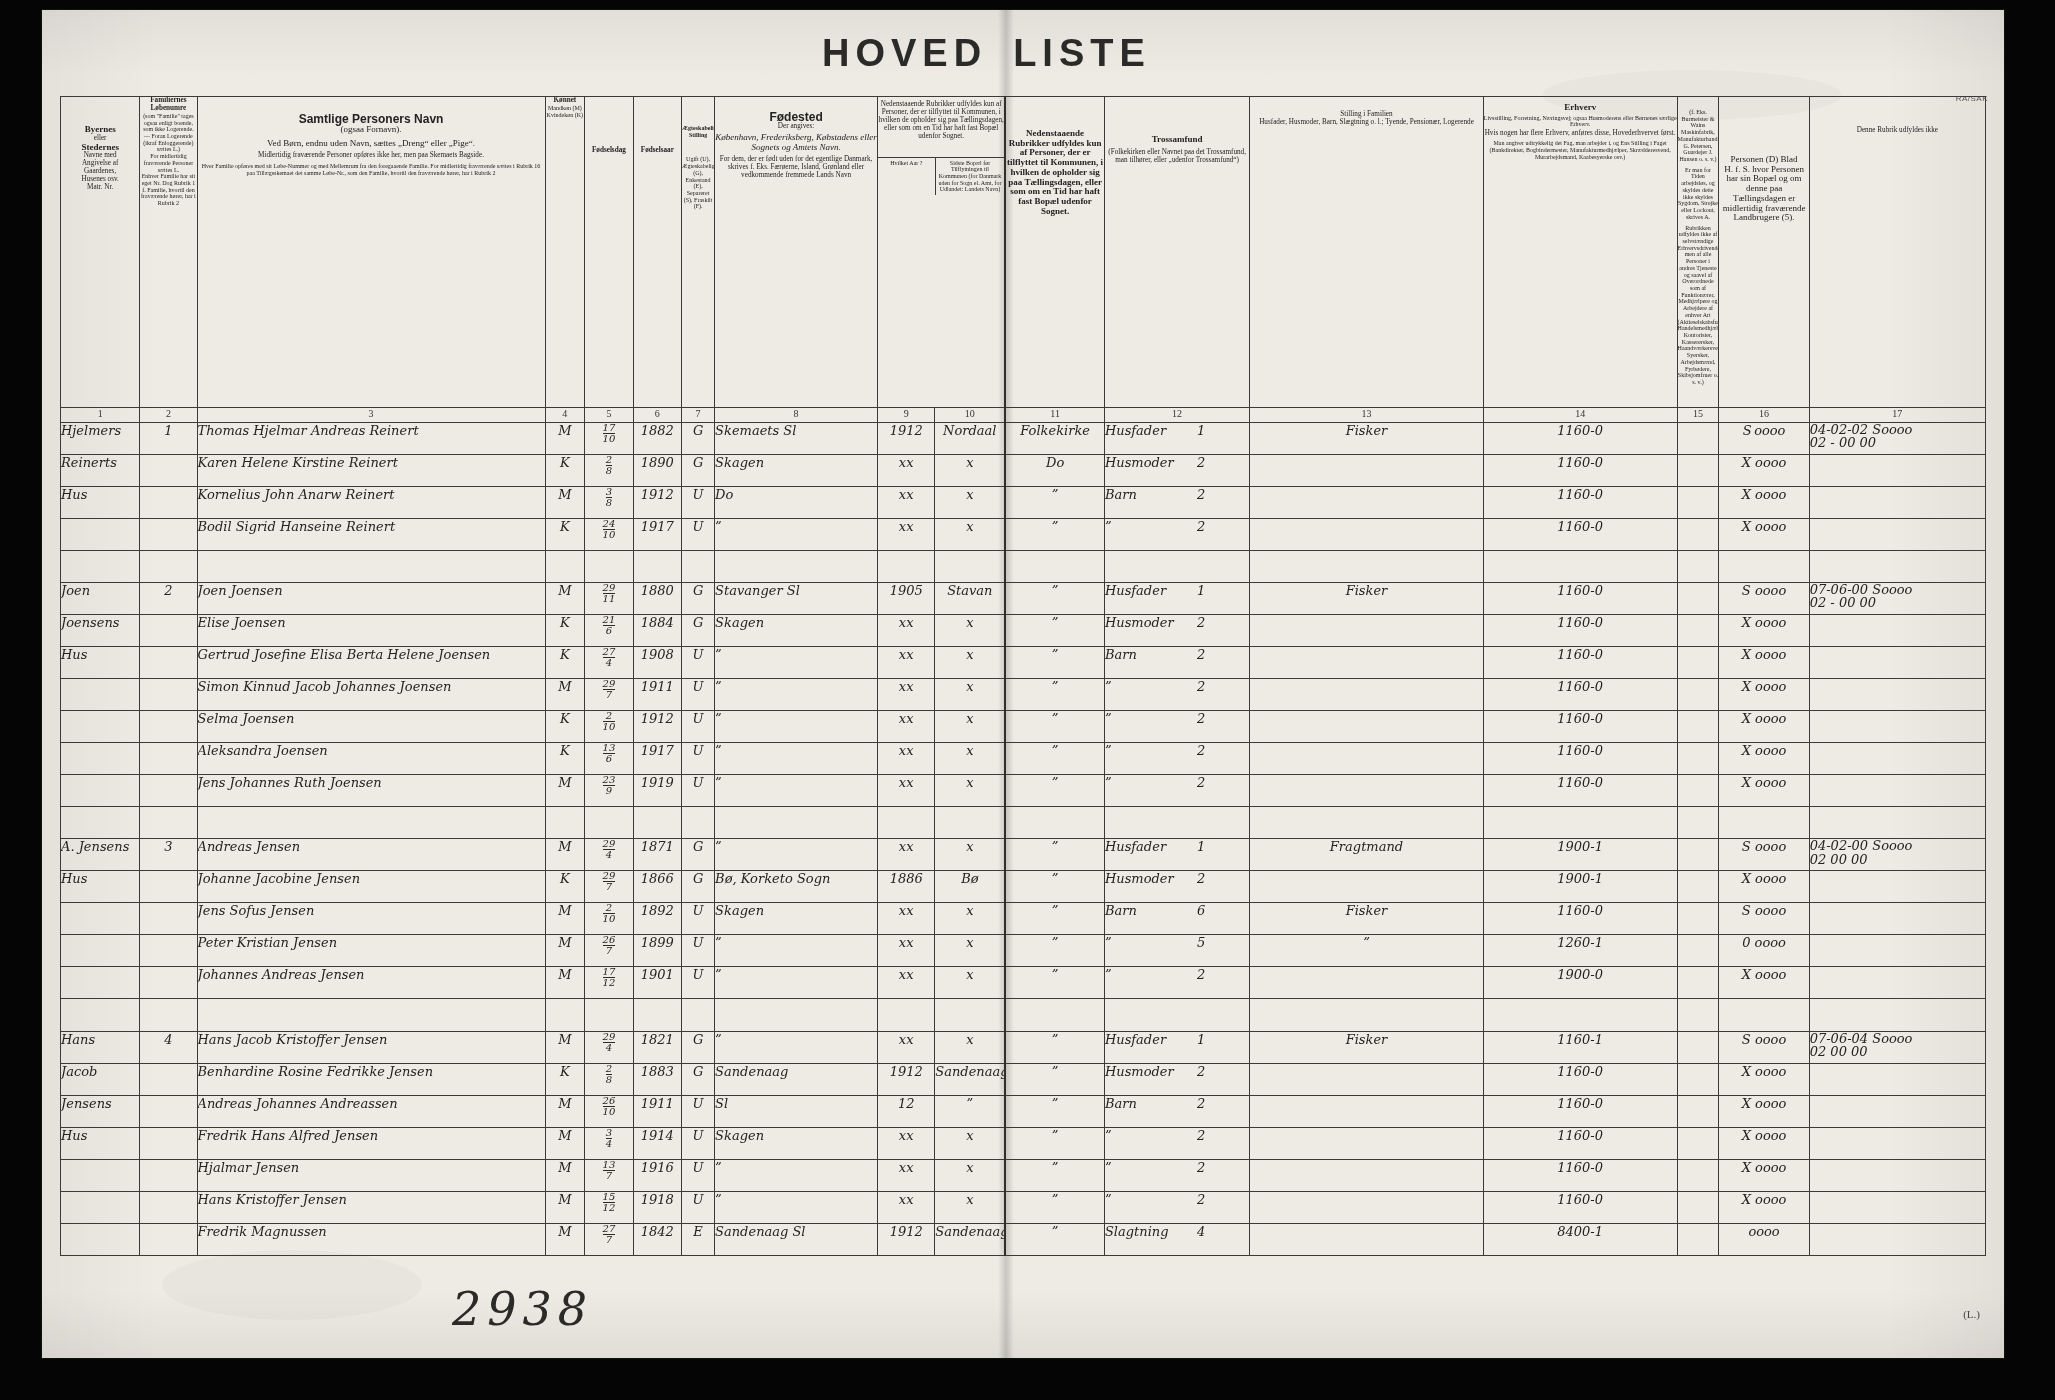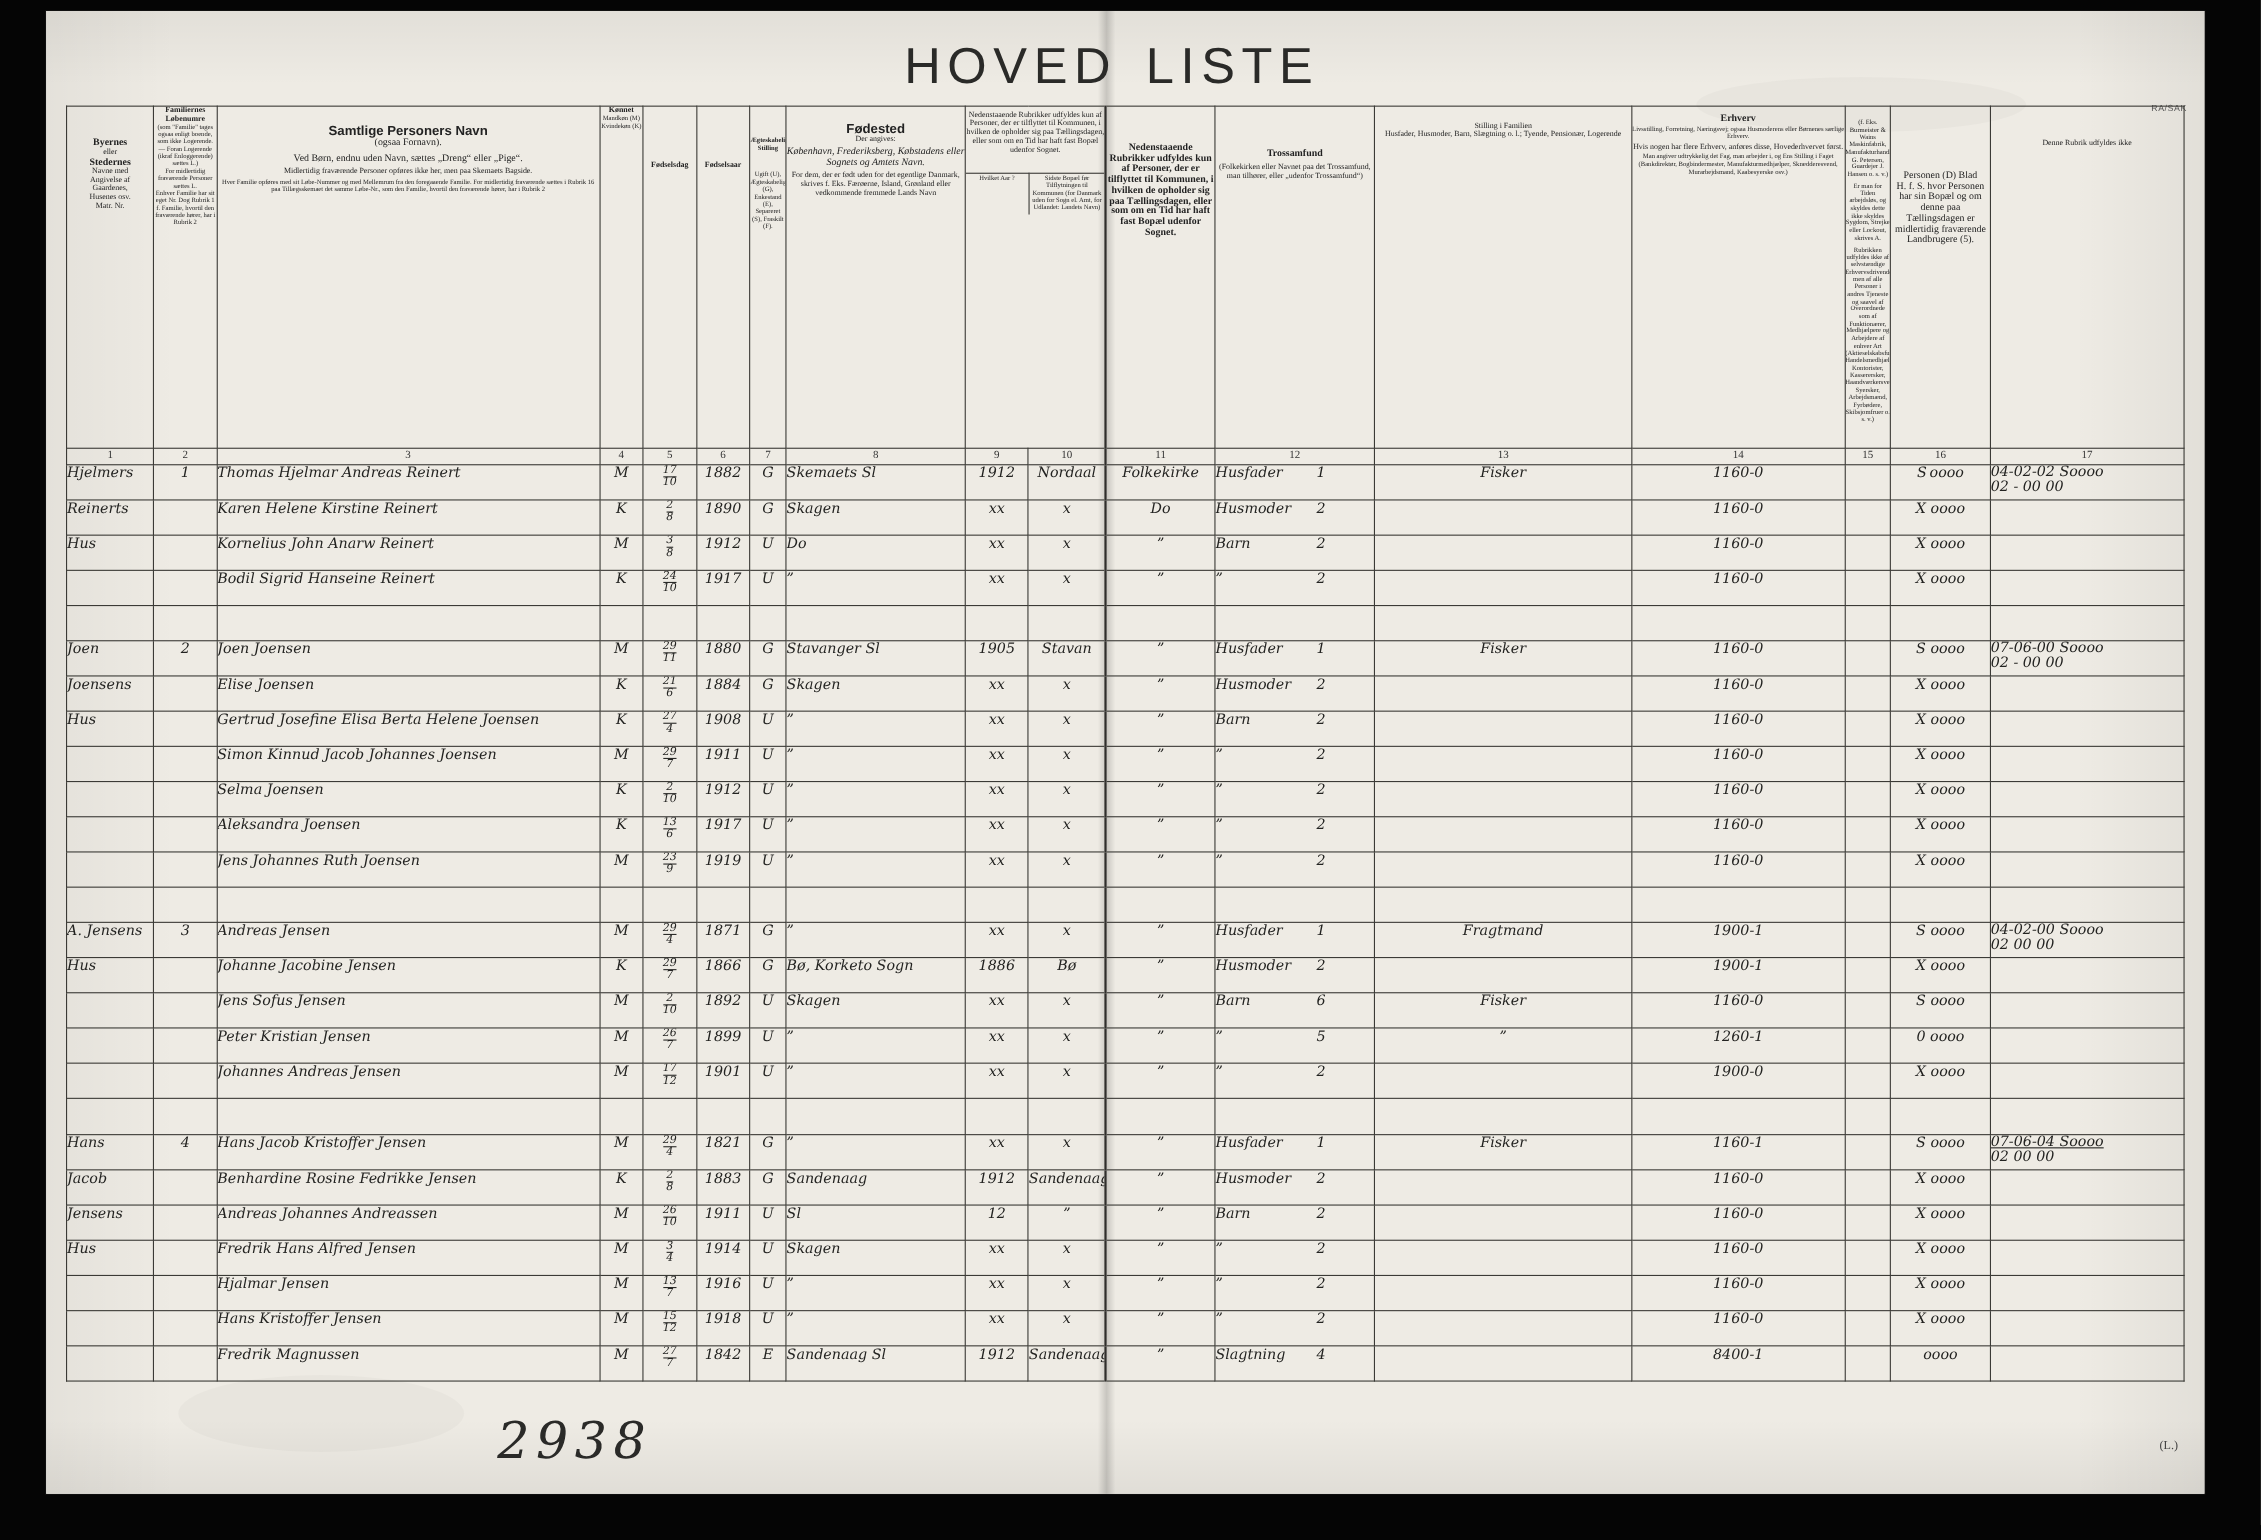--- a/index.html
+++ b/index.html
@@ -49,22 +49,22 @@
     pointer-events: none;
   }
   #fold1 { left: 956px; }
 
   
   #title {
     position: absolute;
     left: 780px;
     top: 22px;
     font-family: "Liberation Sans", sans-serif;
-    font-weight: normal;
-    font-size: 46px;
+    font-weight: bold;
+    font-size: 38px;
     letter-spacing: 6px;
     color: #2a2a28;
   }
   #title .spacer { display:inline-block; width: 26px; }
 
   #stamp-top-right {
     position: absolute;
     right: 16px;
     top: 84px;
     font-size: 8px;
@@ -739,21 +739,21 @@
               <td class="cell l">”</td>
               <td class="cell c">xx</td>
               <td class="cell c">x</td>
               <td class="cell c vthick">”</td>
               <td class="cell l"><span style="display:inline-block;min-width:92px;text-align:left;">Husfader</span><span style="display:inline-block;">1</span></td>
               <td class="cell c">Fisker</td>
               <td class="cell c">1160-1</td>
               <td class="cell c"></td>
               <td class="cell c">S oooo</td>
               <td class="cell l tiny">
-                <span style="display:block;line-height:1.05;text-decoration:underline;">07-06-04 Soooo</span>
+                <span style="display:block;line-height:1.05;">07-06-04 Soooo</span>
                 <span style="display:block;line-height:1.05;">02 00 00</span>
               </td>
             </tr>
             <tr>
               <td class="cell l">Jacob</td>
               <td class="cell c"></td>
               <td class="cell l">Benhardine Rosine Fedrikke Jensen</td>
               <td class="cell c">K</td>
               <td class="cell c"><span class="frac"><span class="n">2</span><span class="d">8</span></span></td>
               <td class="cell c">1883</td>

